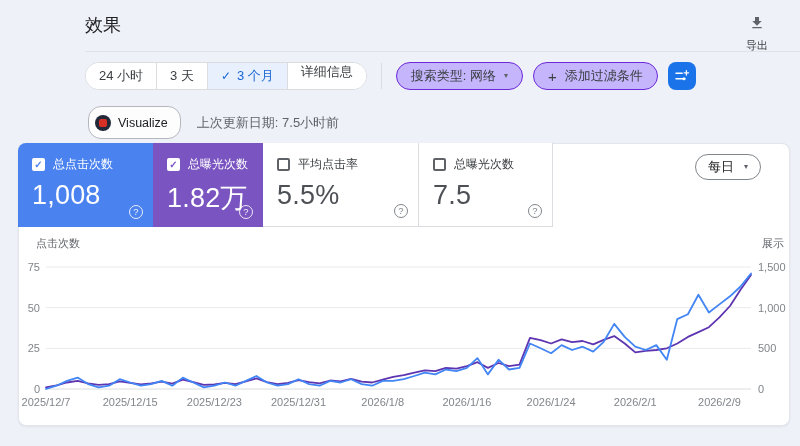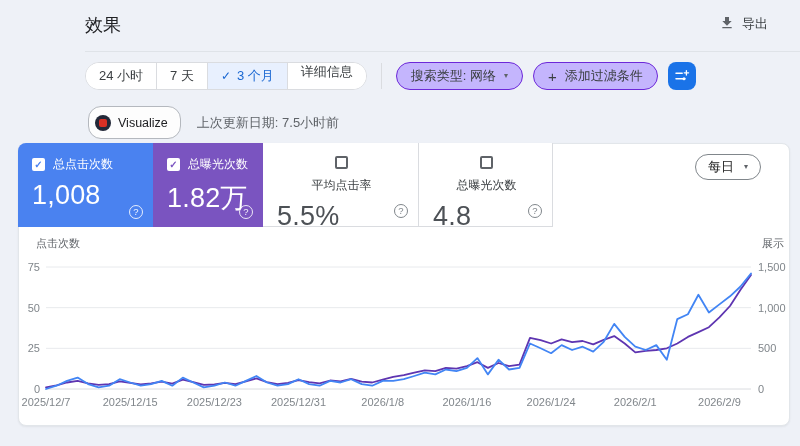--- a/index.html
+++ b/index.html
@@ -5,22 +5,22 @@
   * { margin:0; padding:0; box-sizing:border-box; }
   html,body { width:800px; height:446px; }
   body {
     position:relative; overflow:hidden;
     background:#eef1f7;
     font-family:"Liberation Sans", sans-serif;
     color:#202124;
   }
   
   .page-title { position:absolute; left:85px; top:13px; font-size:18px; font-weight:500; color:#202124; }
-  .export-btn { position:absolute; right:32px; top:15px; display:flex; align-items:flex-start; gap:7px;
-    background:none; border:none; cursor:pointer; font-family:inherit; font-size:13px; color:#3c4043; }
+  .export-btn { position:absolute; right:32px; top:15px; display:flex; align-items:center; gap:7px;
+    background:none; border:none; cursor:pointer; font-family:inherit; font-size:11px; color:#3c4043;flex-direction:column; }
   .header-divider { position:absolute; left:85px; right:0; top:51px; height:1px; background:#dfe3e8; }
 
   
   .filter-row { position:absolute; left:85px; top:62px; display:flex; align-items:center; }
   .segmented { display:inline-flex; border:1px solid #dadce0; border-radius:15px; background:#fff; overflow:hidden; height:28px; }
   .seg-item { display:flex; align-items:center; gap:6px; padding:0 13px; font-size:13px; color:#3c4043;
     background:#fff; border:none; border-right:1px solid #dadce0; cursor:pointer; font-family:inherit; white-space:nowrap; }
   .seg-item:last-child { border-right:none;flex-direction:column; }
   .seg-item.selected { background:#e8f0fe; color:#1967d2; }
   .seg-item.selected .chk { color:#1967d2; font-size:12px; }
@@ -44,21 +44,21 @@
   .panel { position:absolute; left:18px; top:143px; width:772px; height:283px; background:#fff;
     border:1px solid #e2e6ea; border-radius:8px; box-shadow:0 1px 2px rgba(60,64,67,0.08); }
   .cards { position:absolute; left:-1px; top:-1px; height:84px; display:flex; }
   .card { position:relative; padding:13px 12px 0 14px; cursor:pointer; }
   .card.w1 { width:135px; } .card.w2 { width:110px; } .card.w3 { width:156px; } .card.w4 { width:134px; }
   .c-blue { background:#4a82f0; color:#fff; border-radius:8px 0 0 0; }
   .c-purple { background:#7a54c0; color:#fff; }
   .c-white { background:#fff; border-right:1px solid #dadce0; border-bottom:1px solid #dadce0; }
   .c-white:first-of-type { border-radius:8px 0 0 0; }
   .card-head { display:flex; align-items:center; gap:8px; font-size:12px; white-space:nowrap; }
-  .c-white .card-head { color:#3c4043;flex-direction:column; }
+  .c-white .card-head { color:#3c4043; }
   .cb { width:13px; height:13px; border-radius:2px; flex:none; }
   .cb.checked { background:#fff; display:flex; align-items:center; justify-content:center; font-size:10px; font-weight:700; line-height:1; }
   .c-blue .cb.checked { color:#4a82f0; }
   .c-purple .cb.checked { color:#7a54c0; }
   .cb.un { background:#fff; border:2px solid #5f6368; }
   .card-value { margin-top:7px; font-size:27px; letter-spacing:0.2px; white-space:nowrap; }
   .c-white .card-value { color:#4d5156; }
   .help { position:absolute; right:10px; bottom:8px; width:14px; height:14px; border-radius:50%;
     display:flex; align-items:center; justify-content:center; font-size:9.5px; line-height:1; cursor:pointer; }
   .c-blue .help, .c-purple .help { border:1px solid rgba(255,255,255,0.85); color:rgba(255,255,255,0.92); }
@@ -79,21 +79,21 @@
   <span>导出</span>
 </button>
 <div class="header-divider"></div>
 
 <div class="filter-row">
   <div class="segmented">
     <button class="seg-item">
         <span>24 小时</span>
       </button>
     <button class="seg-item">
-        <span>7 天</span>
+        <span>3 天</span>
       </button>
     <button class="seg-item selected">
       <span class="chk">✓</span>
       <span>3 个月</span>
     </button>
     <button class="seg-item">
       <span>详细信息</span>
       <span class="caret">▾</span>
     </button>
   </div>
@@ -148,21 +148,21 @@
         <span>平均点击率</span>
       </div>
       <div class="card-value">5.5%</div>
       <span class="help">?</span>
     </div>
     <div class="card c-white w4">
       <div class="card-head">
         <span class="cb un"></span>
         <span>总曝光次数</span>
       </div>
-      <div class="card-value">4.8</div>
+      <div class="card-value">7.5</div>
       <span class="help">?</span>
     </div>
   </div>
   <button class="daily-btn">
     <span>每日</span>
     <span class="caret">▾</span>
   </button>
   <div class="chart-wrap">
     <svg viewBox="0 0 770 195" id="chart-svg">
         <line x1="27" y1="36" x2="732" y2="36" stroke="#e8eaed" stroke-width="1"></line>

